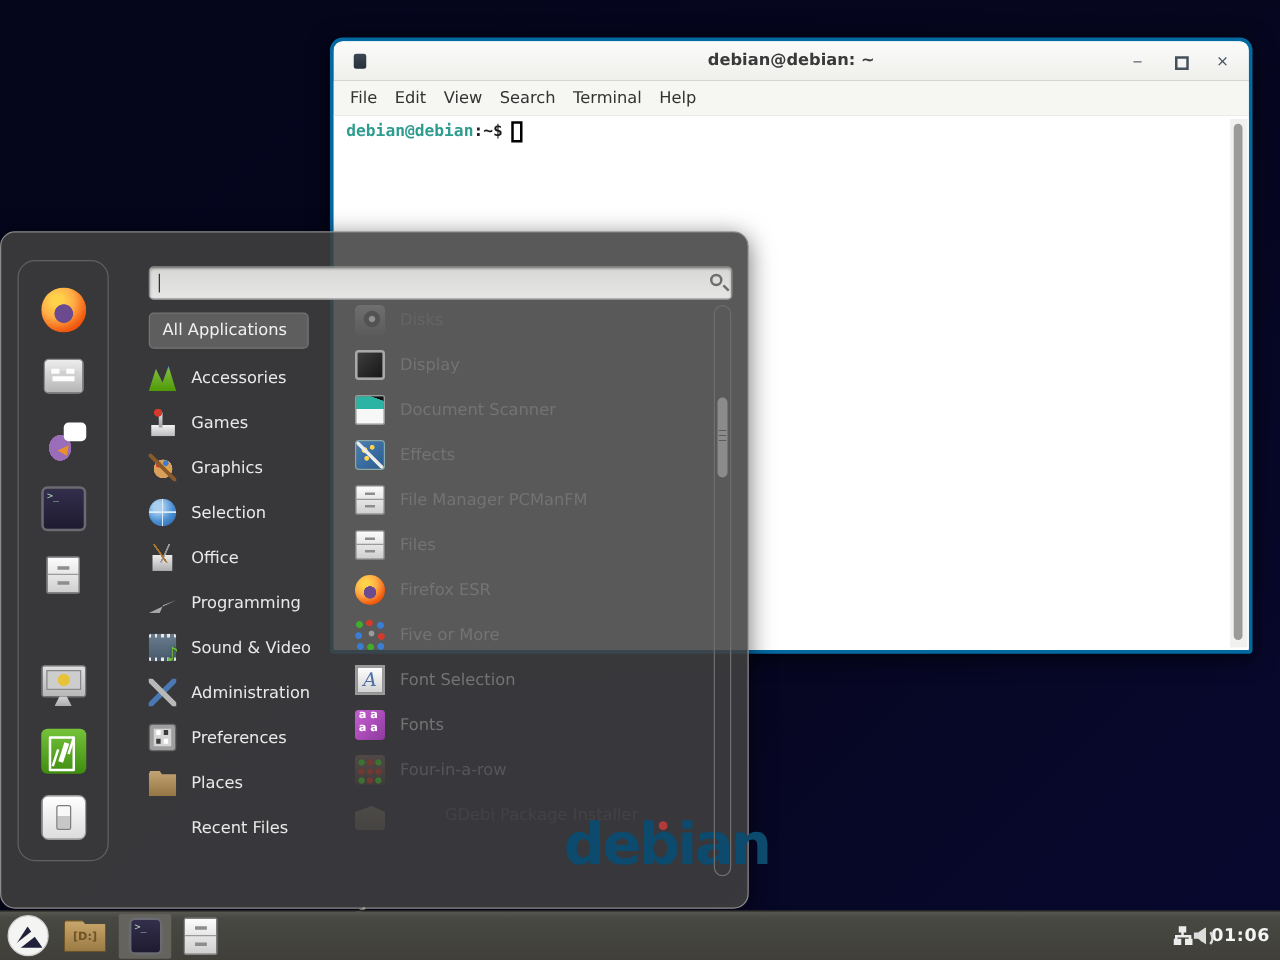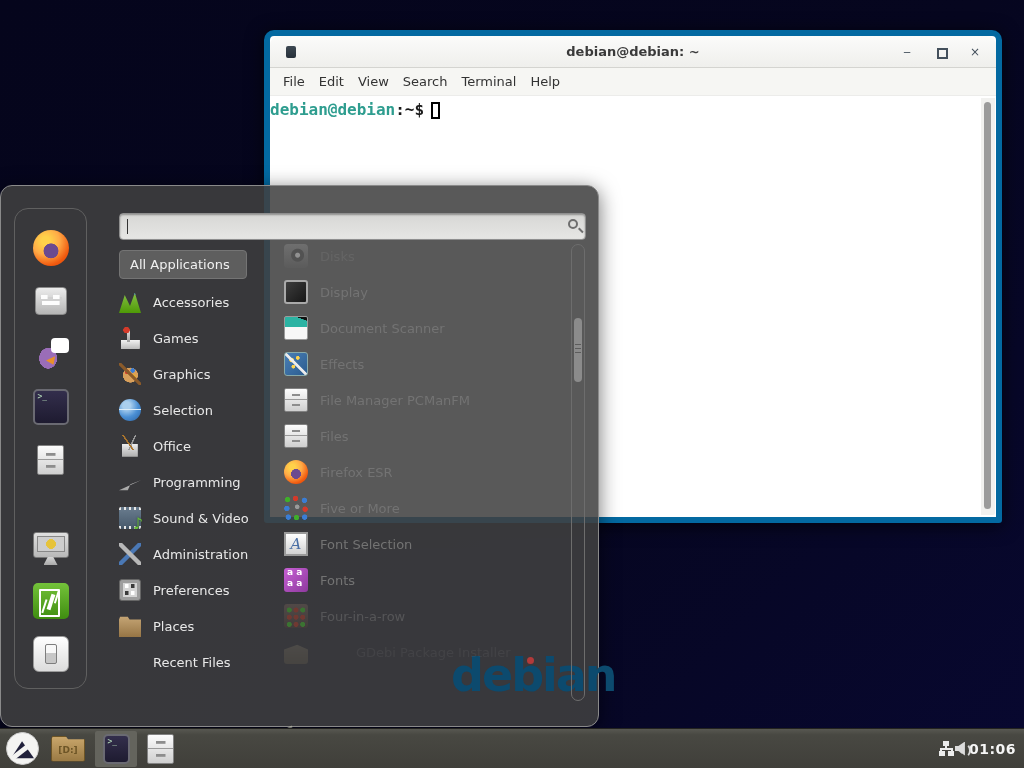--- a/index.html
+++ b/index.html
@@ -2,42 +2,42 @@
 <html><head>
 <meta charset="utf-8">
 <style>
   * { margin:0; padding:0; box-sizing:border-box; }
   html,body { width:1024px; height:768px; overflow:hidden; }
   body { font-family:"DejaVu Sans", sans-serif; position:relative;
          background:linear-gradient(135deg,#05051c 0%,#06061f 55%,#080830 100%); }
 
   
   .terminal { position:absolute; left:264px; top:30px; width:738px; height:493px;
-              border:6px solid #0369a1; border-radius:10px 10px 3px 3px;
+              border:3px solid #0369a1; border-radius:10px 10px 3px 3px;
               box-shadow:0 3px 18px rgba(0,0,0,.65); background:#fff; z-index:10; }
   .titlebar { height:32px; background:linear-gradient(#fbfbfa,#efefec);
               border-bottom:1px solid #d4d4d0; border-radius:9px 9px 0 0;
               display:flex; align-items:center; position:relative; }
   .win-icon { width:10px; height:12px; margin-left:16px;
               background:linear-gradient(#3d4852,#27303a); border-radius:2px; }
   .win-title { position:absolute; left:0; right:0; text-align:center;
                font-size:13px; font-weight:bold; color:#3a3a3a; }
   .win-controls { margin-left:auto; display:flex; gap:20px; padding-right:14px; z-index:2; }
   .wc { width:14px; height:14px; color:#44505c; font-size:12px; line-height:14px;
         text-align:center; cursor:default; }
   .wc-max { position:relative; }
   .wc-max::after { content:""; position:absolute; left:3px; top:3px; width:7px; height:7px;
                    border:2px solid #44505c; }
   .menubar { height:28px; background:#f6f6f3; display:flex; align-items:center;
              padding-left:6px; border-bottom:1px solid #ececea; }
   .menubar span { font-size:13px; color:#333; padding:4px 7px; }
   .term-body { position:relative; height:calc(100% - 60px); background:#fff;
                border-radius:0 0 2px 2px; }
-  .prompt { font-family:"DejaVu Sans Mono", monospace; font-size:16px; font-weight:bold;
-            padding:4px 0 0 0; color:#1a1a1a; display:flex; align-items:flex-end; }
+  .prompt { font-family:"DejaVu Sans Mono", monospace; font-size:13px; font-weight:bold;
+            padding:4px 0 0 10px; color:#1a1a1a; display:flex; align-items:center; }
   .prompt .uh { color:#2e9d8f; }
   .cursor-box { display:inline-block; width:9px; height:17px; border:2px solid #000;
                 margin-left:7px; }
   .term-scroll-track { position:absolute; right:1px; top:2px; bottom:2px; width:14px;
                        background:#f1f1ef; border-radius:0 0 2px 0; }
   .term-scroll-thumb { position:absolute; right:4px; top:4px; bottom:6px; width:7px;
                        background:#9b9b9b; border-radius:4px; }
 
   
   .menu { position:absolute; left:0; top:185px; width:599px; height:542px;

